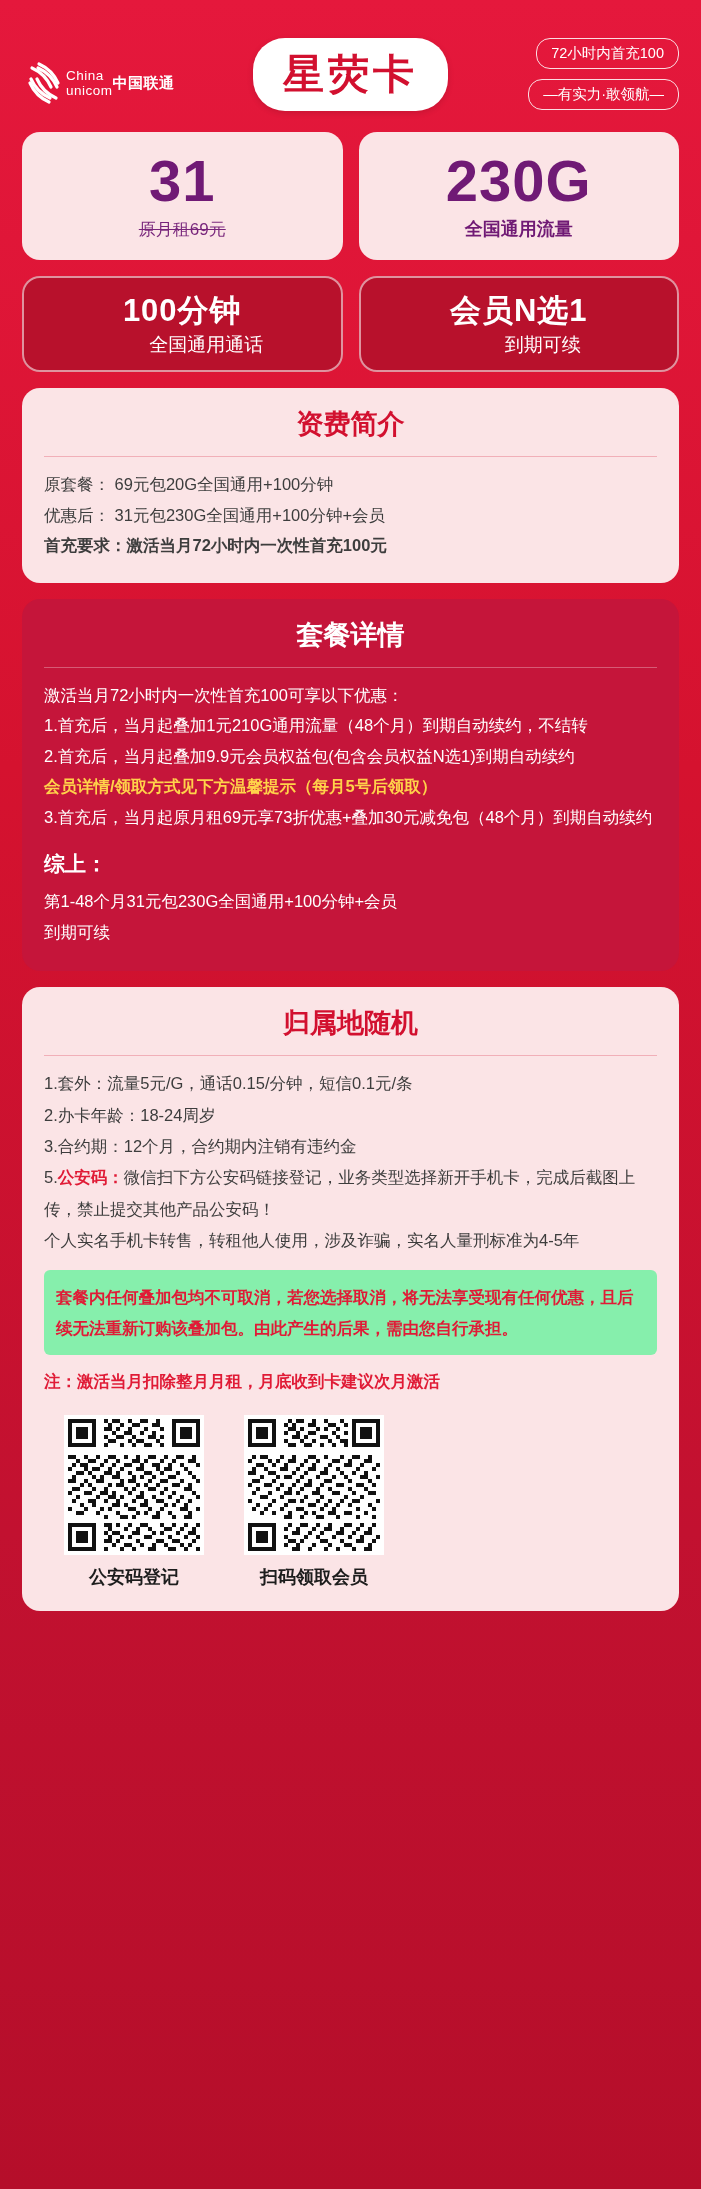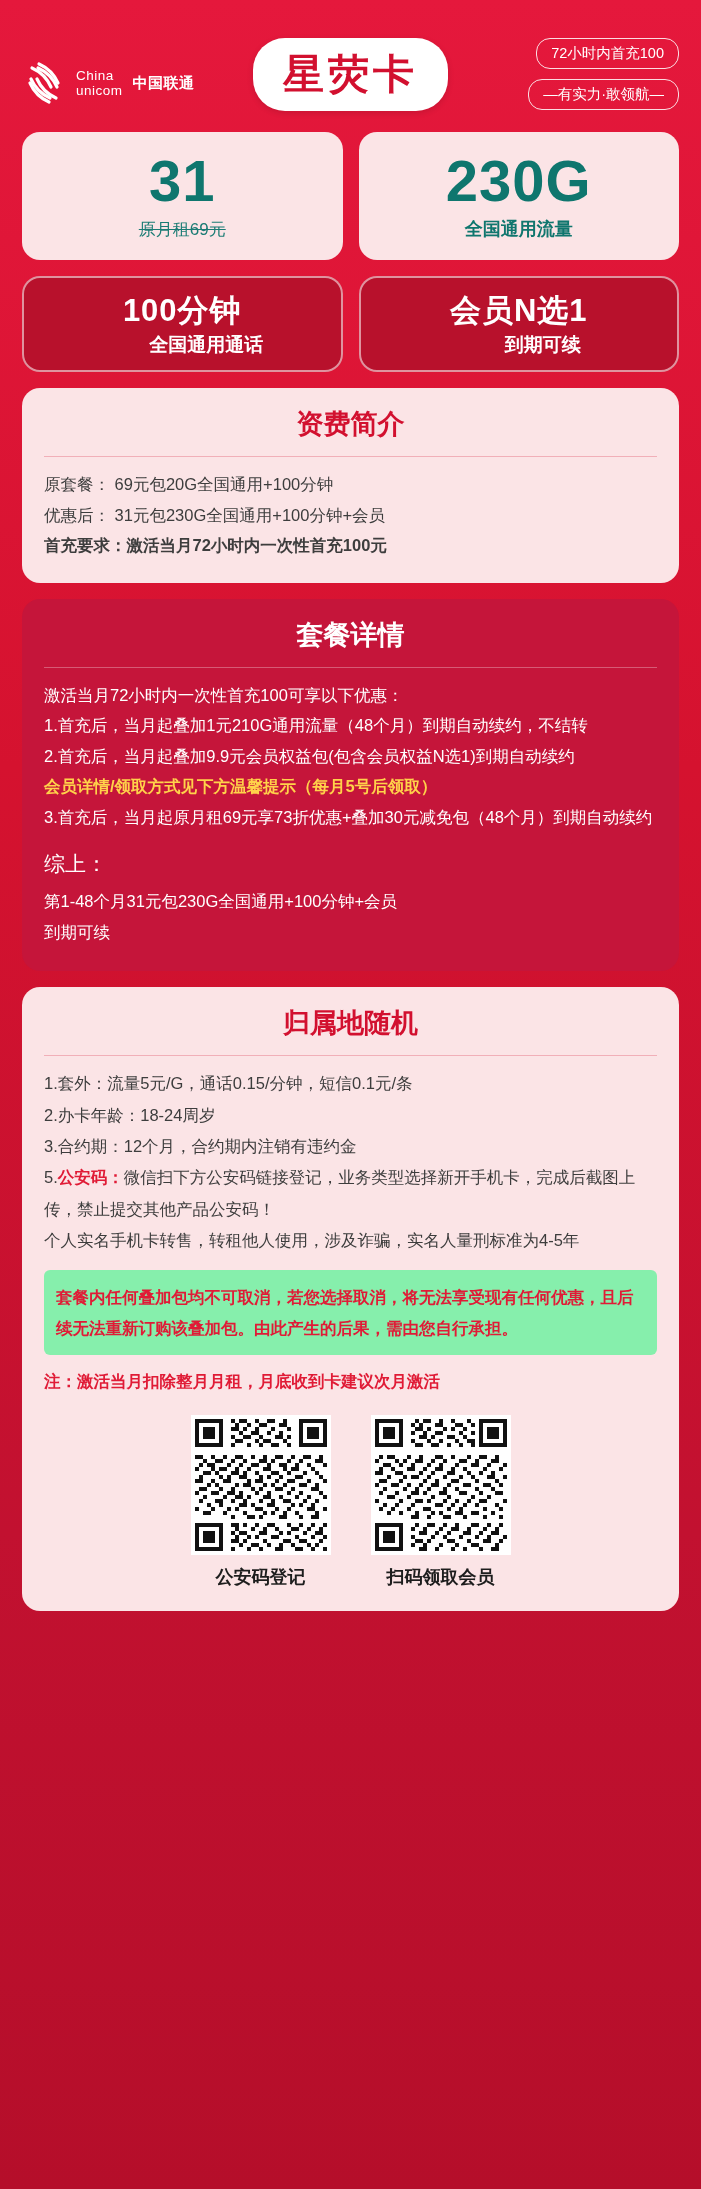--- a/index.html
+++ b/index.html
@@ -21,21 +21,20 @@
   .header{
     display:flex;
     align-items:center;
     justify-content:space-between;
     height:96px;
     margin-bottom:10px;
   }
   .brand{
     display:flex;
     align-items:center;
-    gap:10px;
     width:190px;
     margin-top:18px;
   }
   .brand-mark{width:44px;height:44px;flex:none;}
   .brand-text{
     color:#ffffff;
     line-height:1.12;
     font-size:15px;
     letter-spacing:.5px;
   }
@@ -71,21 +70,21 @@
   .row{display:flex;gap:16px;margin-bottom:16px;}
   .card{
     flex:1;
     border-radius:18px;
     box-sizing:border-box;
     text-align:center;
     color:#ffffff;
   }
   .card-light{
     background:#fbe4e6;
-    color:#0f766e;
+    color:#701a75;
   }
   .card-deep{
     background:#b8112c;
     border:2px solid rgba(255,255,255,.55);
   }
   .card-tall{height:128px;display:flex;flex-direction:column;justify-content:center;}
   .card-short{height:96px;display:flex;flex-direction:column;justify-content:center;}
   .big-num{
     font-size:58px;
     font-weight:bold;
@@ -103,21 +102,21 @@
     margin-top:7px;
     font-weight:bold;
   }
   .mid-line{
     font-size:31px;
     font-weight:bold;
     letter-spacing:1px;
   }
   .mid-sub{
     font-size:19px;
-    font-weight:bold;
+    font-weight:normal;
     padding-left:48px;
   }
   
   .section{
     border-radius:18px;
     margin-bottom:16px;
     box-sizing:border-box;
   }
   .sec-pink{background:#fbe4e6;padding:18px 22px 22px 22px;}
   .sec-rose{background:#c5153a;padding:18px 22px 24px 22px;}
@@ -137,21 +136,21 @@
   .line.white{color:#ffffff;}
   .bold{font-weight:bold;}
   .yellow{color:#ffd24a;font-weight:bold;}
   .divider{
     height:1px;
     background:rgba(210,16,47,.25);
     margin:4px 0 12px 0;
   }
   .summary-title{
     font-size:21px;
-    font-weight:normal;
+    font-weight:bold;
     color:#ffffff;
     margin:18px 0 8px 0;
   }
   .tip-item{
     font-size:16.5px;
     line-height:1.9;
     color:#3d3d3d;
   }
   .red-strong{color:#e01b36;font-weight:bold;}
   .warn-box{
@@ -167,21 +166,21 @@
   .note-line{
     margin-top:12px;
     font-size:16.5px;
     line-height:1.8;
     color:#e01b36;
     font-weight:bold;
   }
   
   .qr-row{
     display:flex;
-    justify-content:center;
+    justify-content:flex-start;
     margin-top:18px;
     font-family:Liberation Serif, serif;
   }
   .qr-box{text-align:center;width:180px;}
   .qr-img{
     width:140px;height:140px;
     margin:0 auto;
     background:#ffffff;
     padding:4px;
     box-sizing:border-box;

